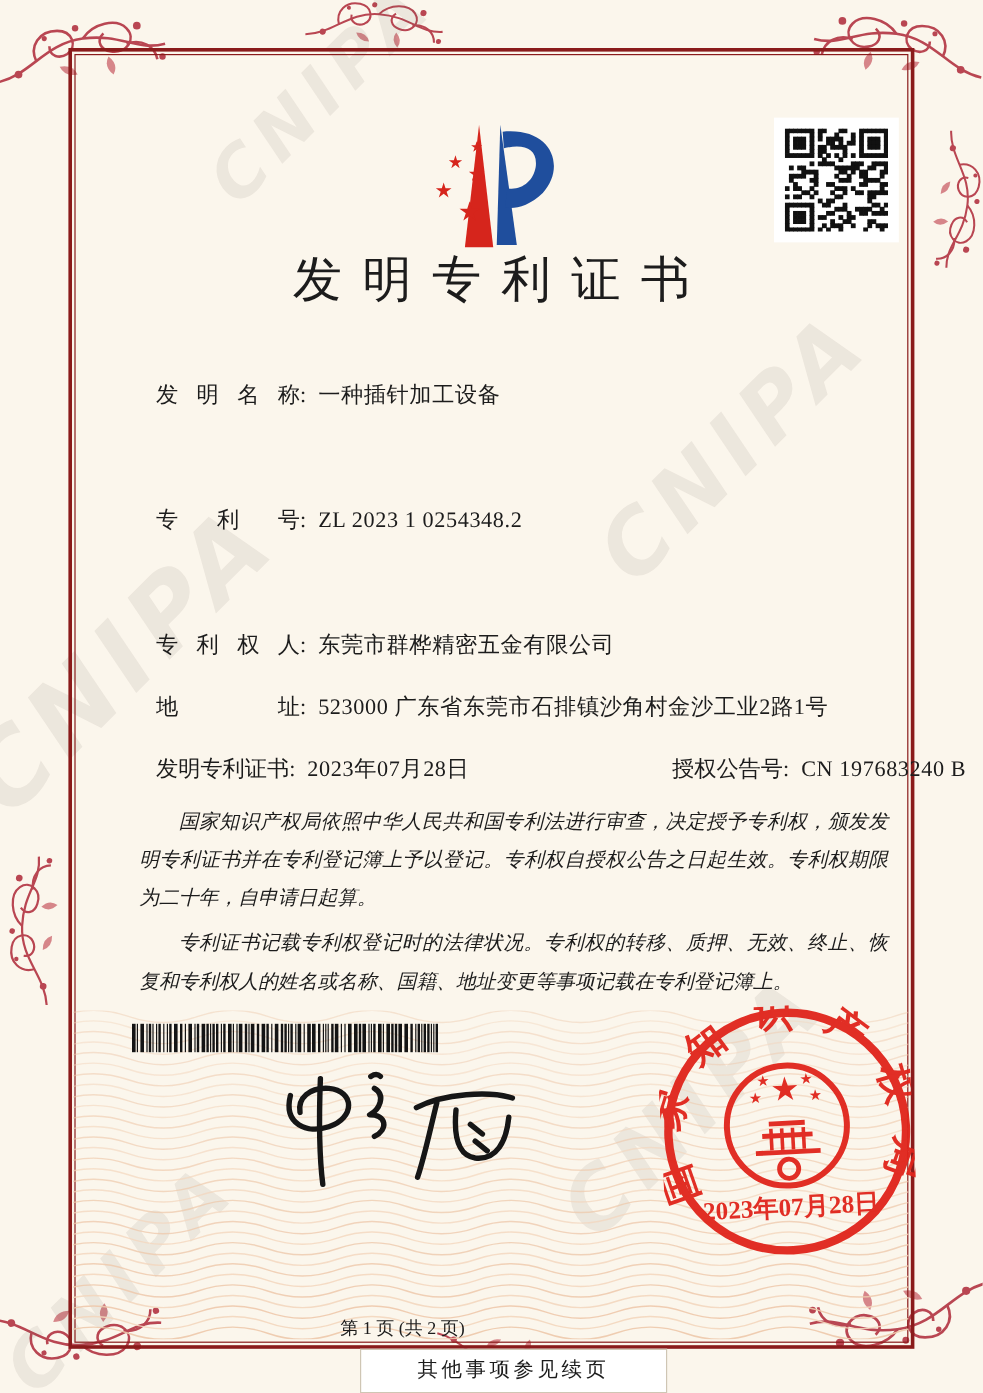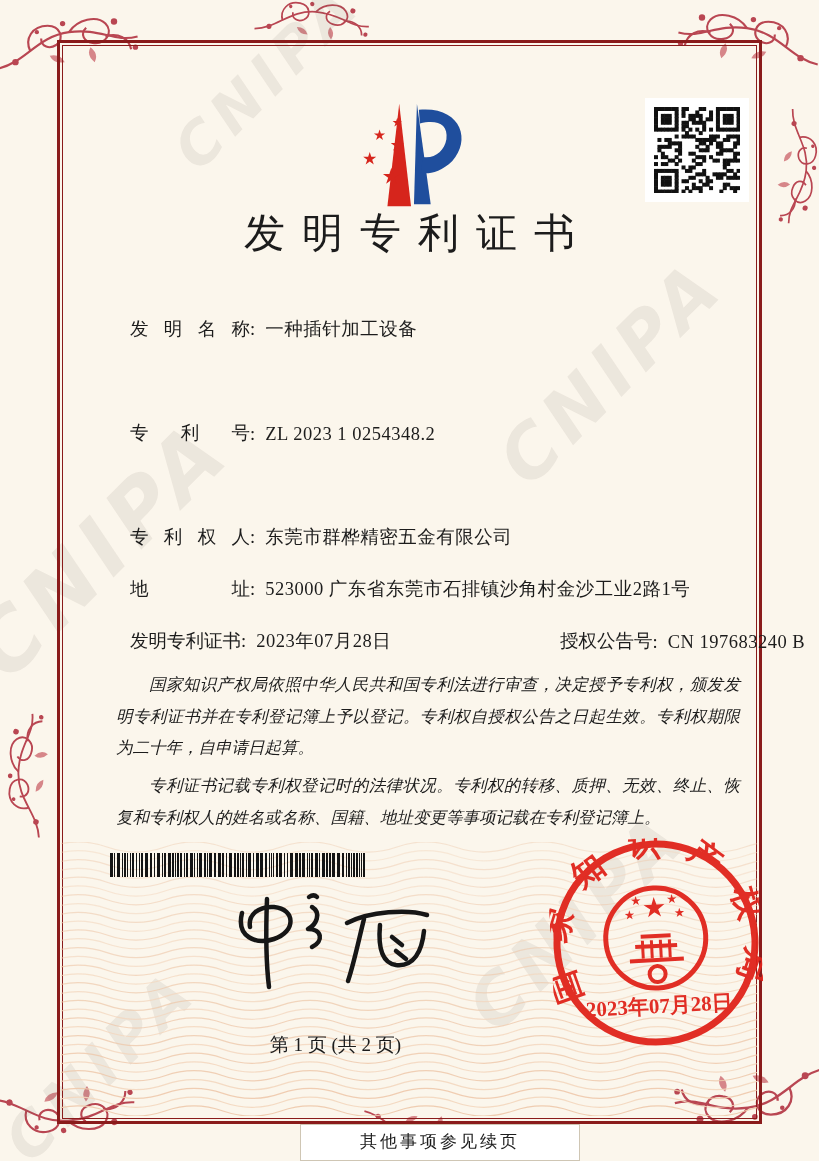--- a/index.html
+++ b/index.html
@@ -37,22 +37,22 @@
   .waves{position:absolute;left:61px;top:842px;}
   
   .barcode{position:absolute;left:110px;top:853px;}
   
   .signoff{position:absolute;left:112px;top:915px;font-family:"DejaVu Sans","Liberation Sans",sans-serif;
            font-size:19px;line-height:37px;}
   .sig{position:absolute;left:212px;top:885px;}
   
   .seal{position:absolute;left:551px;top:838px;transform:rotate(-3deg);opacity:.95;}
   
-  .pageno{position:absolute;left:0;top:1032px;width:671px;text-align:center;font-size:19px;}
-  .note{position:absolute;left:300px;top:1124px;width:280px;height:37px;background:#ffffff;
+  .pageno{position:absolute;left:0;top:1098px;width:671px;text-align:center;font-size:15px;}
+  .note{position:absolute;left:300px;top:1124px;width:256px;height:37px;background:#ffffff;
         border:1px solid #cfc6b4;box-sizing:border-box;text-align:center;
         font-size:17px;letter-spacing:3px;line-height:34px;}
 </style>
 </head>
 <body>
 
 <div class="page">
 
   <svg width="0" height="0" style="position:absolute" aria-hidden="true">
     <defs>

